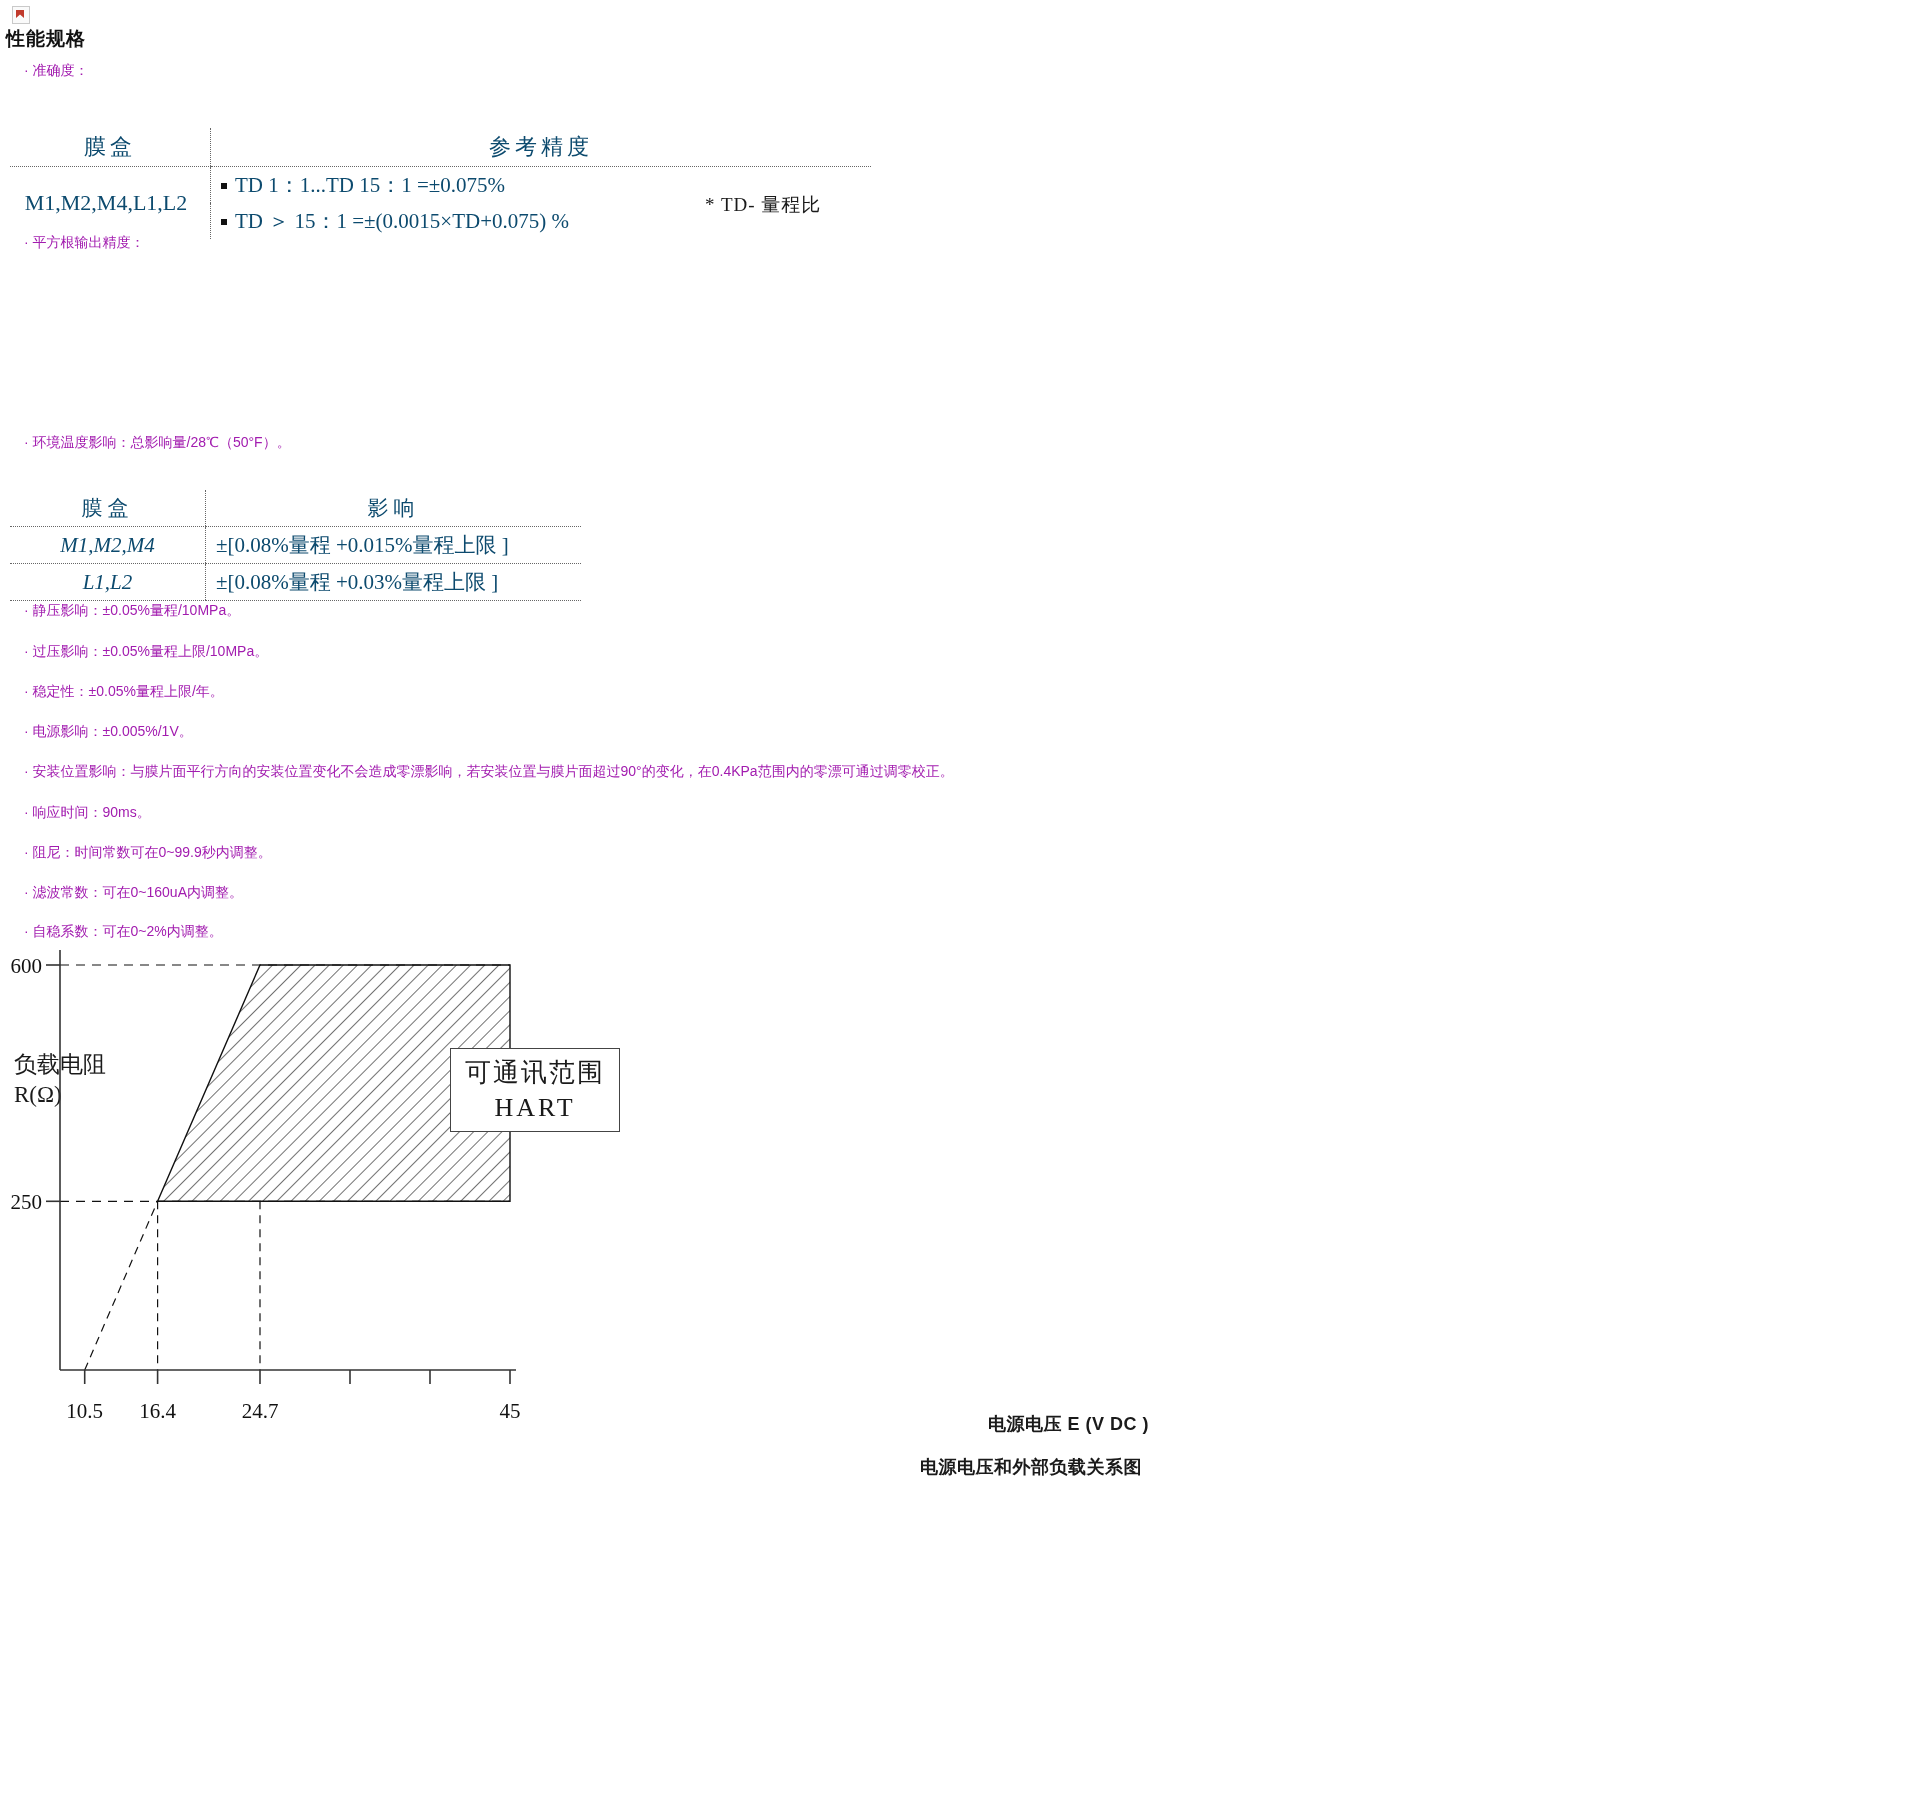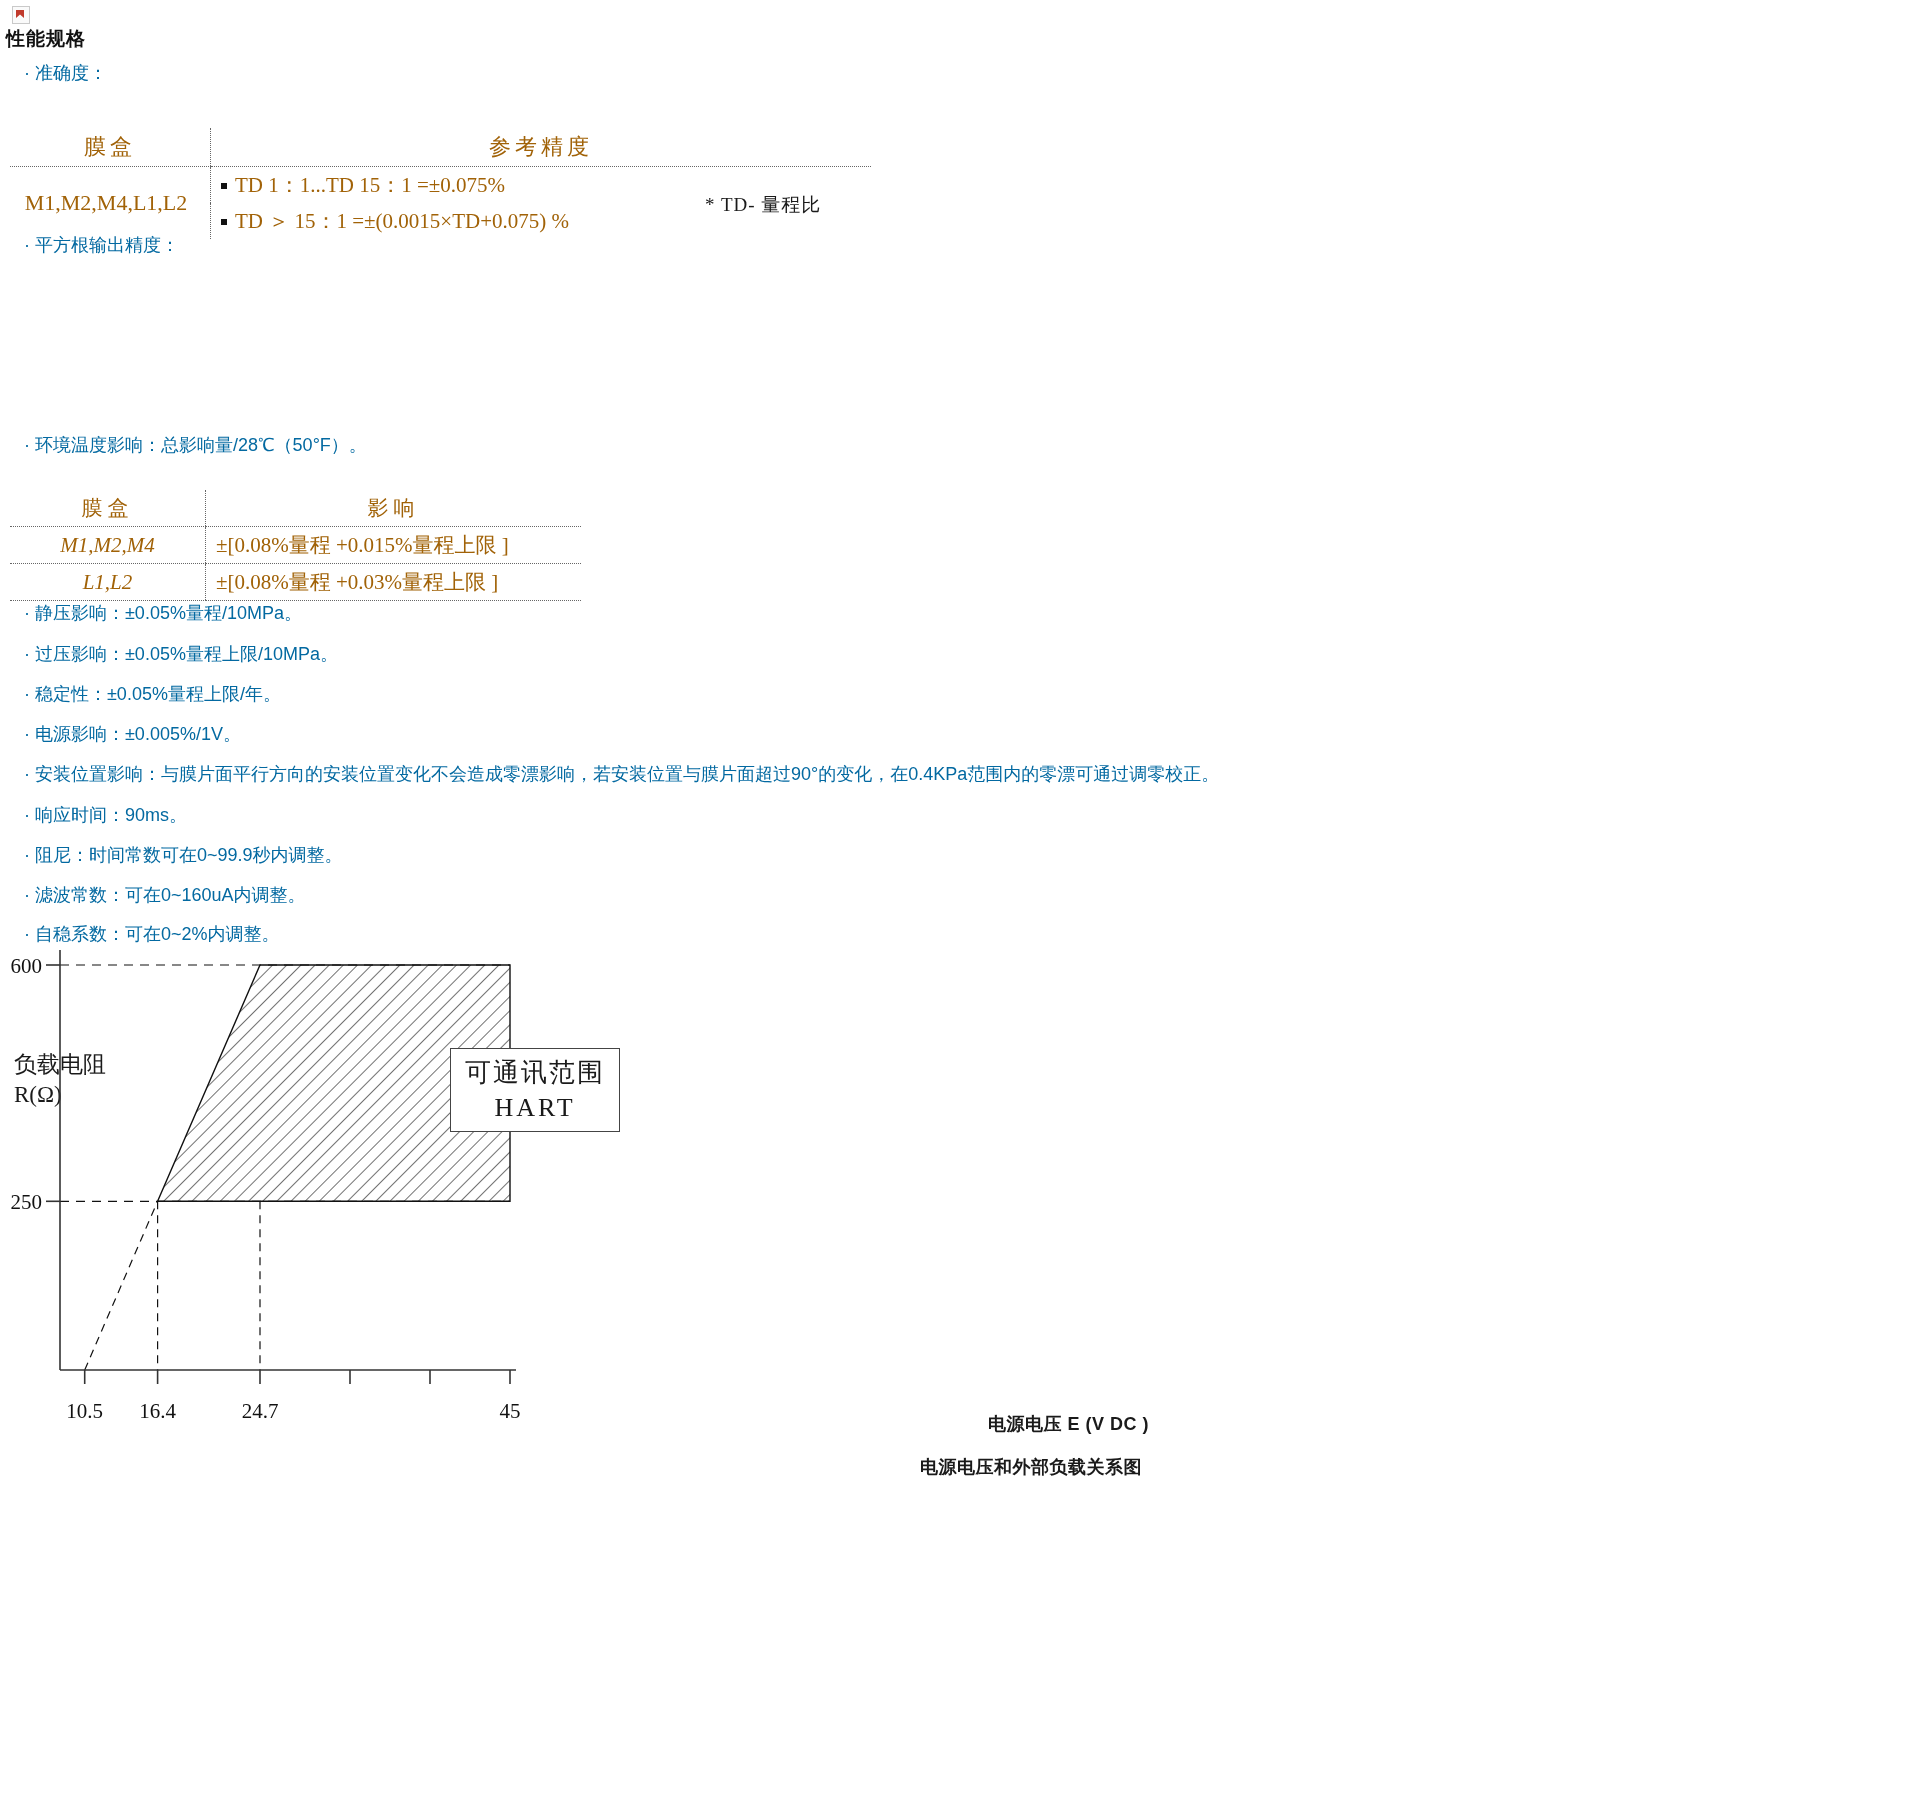--- a/index.html
+++ b/index.html
@@ -51,32 +51,32 @@
     left: 6px;
     top: 26px;
     margin: 0;
     font-size: 19px;
     font-weight: bold;
     letter-spacing: 1px;
     color: #111;
   }
   .bullet {
     position: absolute;
-    font-size: 18px;
+    font-size: 14px;
     line-height: 1.5;
-    color: #0369a1;
+    color: #a21caf;
     white-space: nowrap;
   }
   .bullet.wrap { white-space: normal; }
 
   
   .tbl {
     position: absolute;
     font-family: "Liberation Serif", serif;
-    color: #a16207;
+    color: #0c4a6e;
   }
   .tbl table {
     border-collapse: collapse;
   }
   .tbl td, .tbl th {
     padding: 4px 10px;
     font-weight: normal;
     vertical-align: middle;
   }
   .vline { border-left: 1px dotted #666; }

